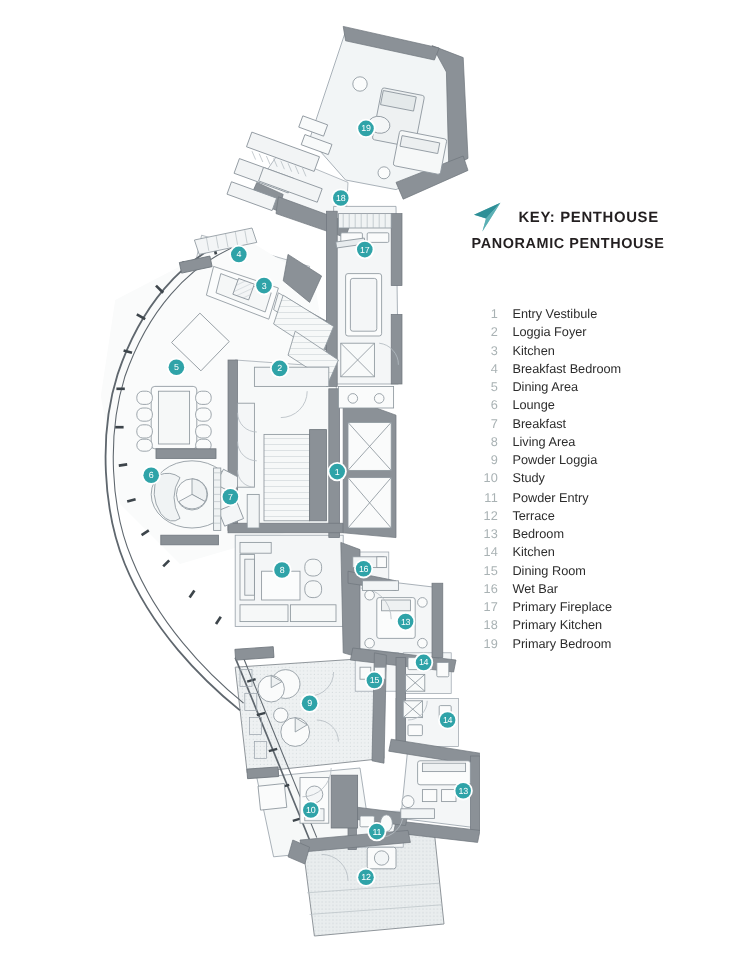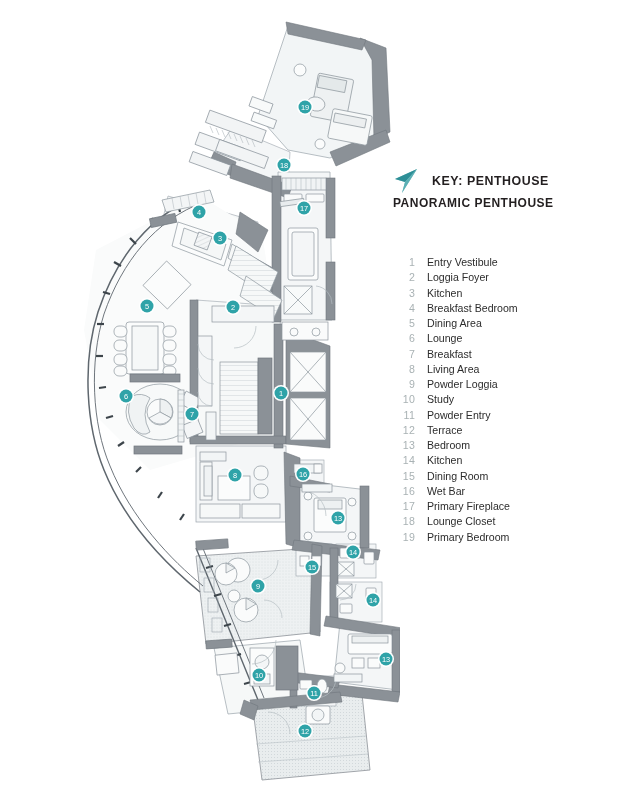--- a/index.html
+++ b/index.html
@@ -610,21 +610,21 @@
         <div class="leg-row">
           <span class="leg-num">16</span>
           <span class="leg-label">Wet Bar</span>
         </div>
         <div class="leg-row">
           <span class="leg-num">17</span>
           <span class="leg-label">Primary Fireplace</span>
         </div>
         <div class="leg-row">
           <span class="leg-num">18</span>
-          <span class="leg-label">Lounge Closet</span>
+          <span class="leg-label">Primary Kitchen</span>
         </div>
         <div class="leg-row">
           <span class="leg-num">19</span>
           <span class="leg-label">Primary Bedroom</span>
         </div>
       </div>
   </div>
 
 </div>
 

